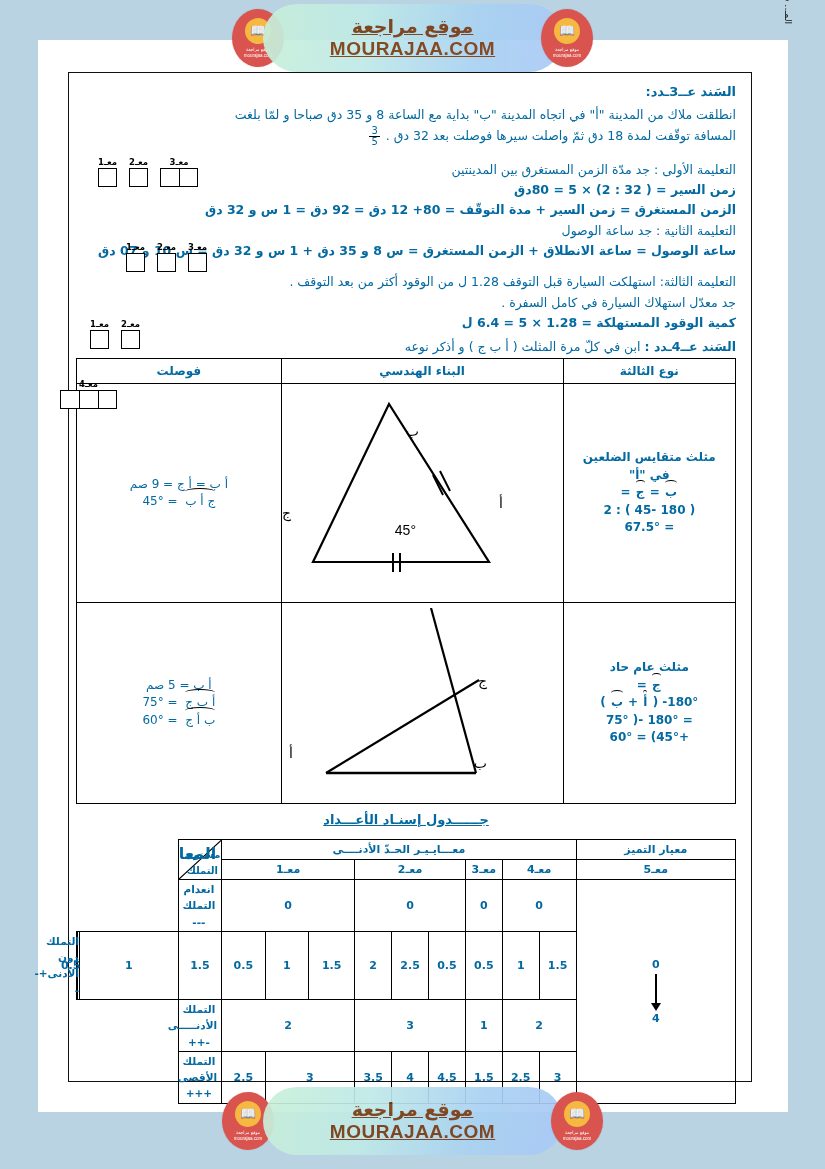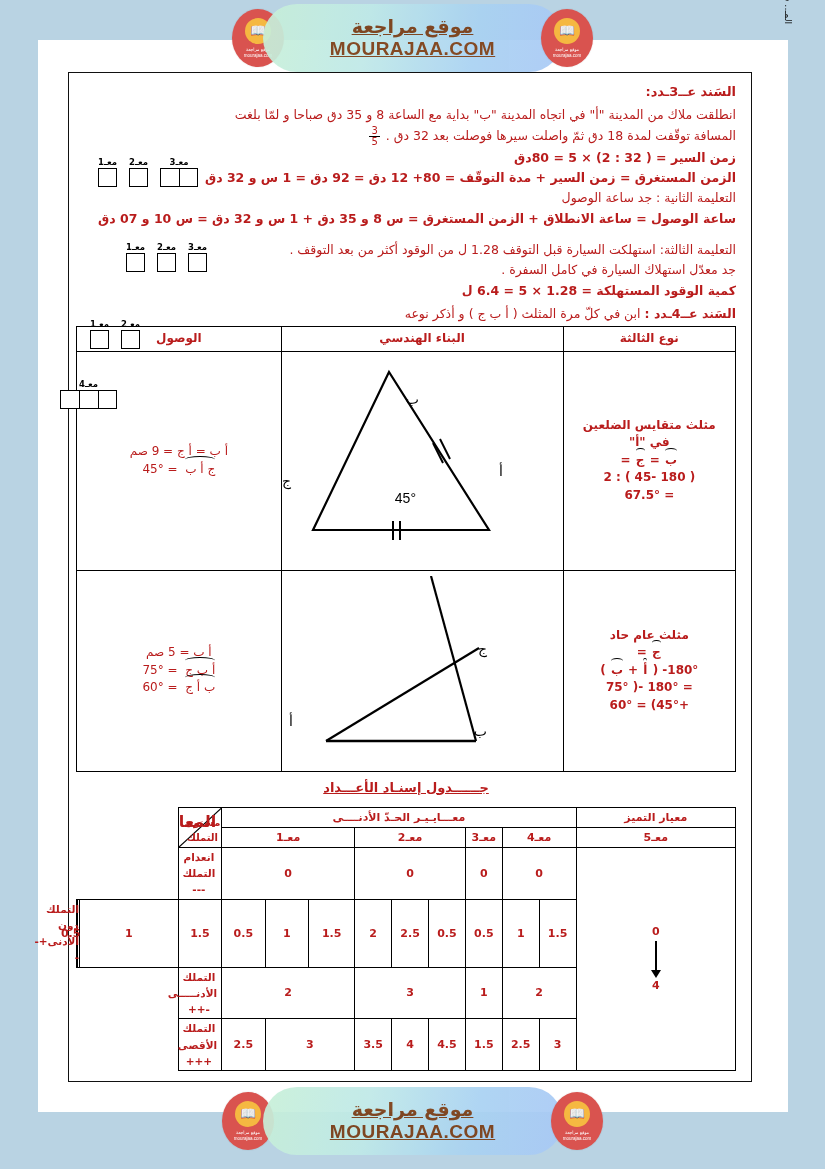--- a/index.html
+++ b/index.html
@@ -135,21 +135,21 @@
   
   .content {
     position: absolute;
     left: 30px;
     top: 32px;
     width: 684px;
     height: 1010px;
     box-sizing: border-box;
     padding: 10px 16px 8px 8px;
     font-size: 12.5px;
-    color: #b91c1c;
+    color: #0369a1;
     line-height: 1.55;
   }
 
   .lbl-bold { font-weight: bold; }
   .row-line { margin: 0 0 1px 0; text-align: right; }
 
   .title-3 { font-weight: bold; font-size: 13px; text-align: right; margin-bottom: 3px; }
 
   .frac {
     display: inline-block;
@@ -323,41 +323,42 @@
     <div class="row-line">انطلقت ملاك  من المدينة "أ" في اتجاه المدينة "ب" بداية مع الساعة 8 و 35 دق صباحا و لمّا بلغت</div>
 
     <div class="row-line">
       <span>المسافة توقّفت لمدة 18 دق ثمّ واصلت سيرها فوصلت بعد 32 دق .</span>
       <span class="frac">
         <span class="num">3</span>
         <span class="den">5</span>
       </span>
     </div>
 
+    <div class="row-line" style="margin-top:13px;">التعليمة الأولى : جد مدّة الزمن المستغرق بين المدينتين</div>
     <div class="row-line lbl-bold">زمن السير = ( 32 : 2) × 5 = 80دق</div>
     <div class="row-line lbl-bold">الزمن المستغرق = زمن السير + مدة التوقّف = 80+ 12 دق = 92 دق = 1 س و 32 دق</div>
 
     <div class="row-line">التعليمة الثانية : جد ساعة الوصول</div>
     <div class="row-line lbl-bold">ساعة الوصول = ساعة الانطلاق + الزمن المستغرق = س 8 و 35 دق + 1 س و 32 دق = س 10 و 07 دق</div>
 
     <div class="row-line" style="margin-top:12px;">التعليمة الثالثة: استهلكت السيارة قبل التوقف 1.28 ل من الوقود  أكثر من بعد  التوقف .</div>
     <div class="row-line">جد معدّل استهلاك السيارة في كامل السفرة .</div>
     <div class="row-line lbl-bold">كمية الوقود المستهلكة = 1.28 × 5 = 6.4 ل</div>
 
     <div class="row-line" style="margin-top:4px;">
       <span class="lbl-bold">السَند عــ4ـدد :</span>
       <span>ابن في كلّ مرة المثلث ( أ ب ج ) و أذكر نوعه</span>
     </div>
 
     <table class="tri-table">
       <thead>
         <tr>
           <th class="col-type">نوع الثالثة</th>
           <th class="col-build">البناء الهندسي</th>
-          <th class="col-tri">الوصول</th>
+          <th class="col-tri">فوصلت</th>
         </tr>
       </thead>
       <tbody>
 
         <tr>
           <td>
             <div class="cell-text">
               <div>مثلث متقايس الضلعين</div>
               <div>في "أ"</div>
               <div>

